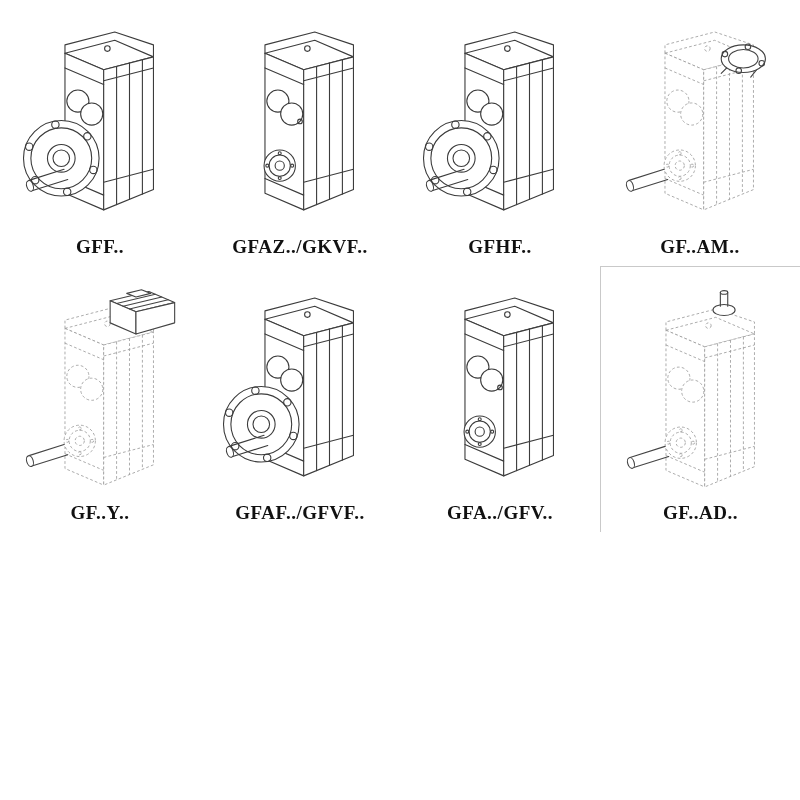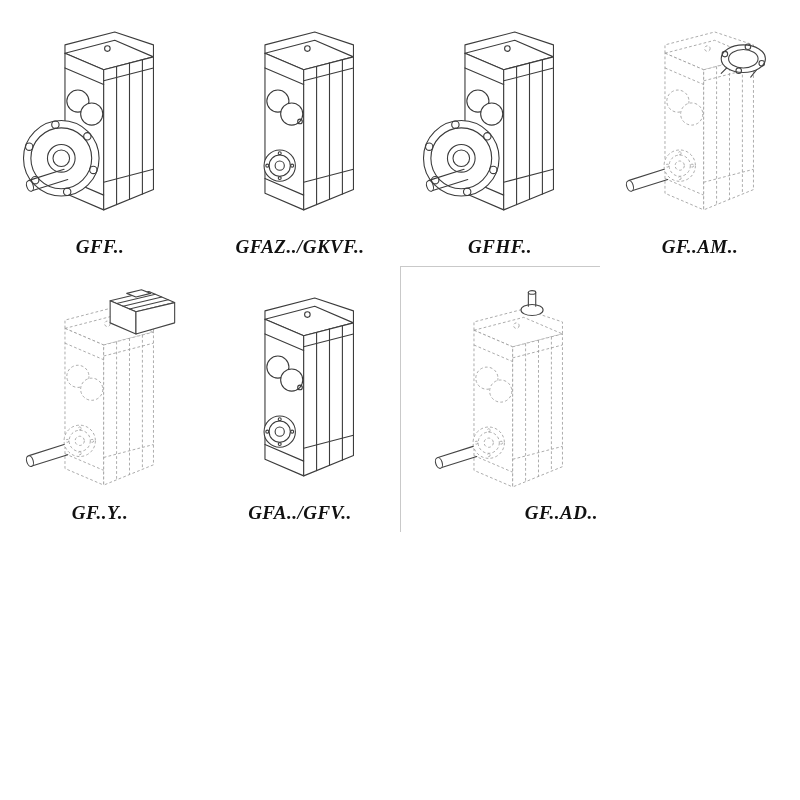--- a/index.html
+++ b/index.html
@@ -1,33 +1,33 @@
 <!DOCTYPE html>
 <html><head>
 <meta charset="utf-8">
 <style>
   html,body { margin:0; padding:0; background:#ffffff; }
   body {
     width:800px; height:800px; overflow:hidden;
     font-family:"Liberation Serif", serif;
   }
-  .page { width:800px; height:800px; background:#fff;font-style:italic; }
+  .page { width:800px; height:800px; background:#fff; }
   .grid {
     display:grid;
     grid-template-columns:repeat(4, 200px);
     grid-template-rows:repeat(3, 266px);
     width:800px; height:800px;
   }
   .cell {
     box-sizing:border-box;
     display:flex; flex-direction:column;
     align-items:center; justify-content:flex-end;
     padding:4px 2px 8px 2px;
   }
-  .cell--bordered { border-top:1px solid #c9c9c9; border-left:1px solid #c9c9c9;align-items:flex-end; }
+  .cell--bordered { border-top:1px solid #c9c9c9; border-left:1px solid #c9c9c9; }
   .fig { width:178px; height:212px; overflow:visible; display:block; }
   .fig-label {
     margin-top:4px;
     font-weight:bold;
     font-size:19px;
     letter-spacing:0.5px;
     color:#111;
     white-space:nowrap;
     text-align:center;
   }
@@ -233,20 +233,26 @@
       <div class="fig-label">GF..AM..</div>
     </div>
 
     <div class="cell">
       <svg class="fig" viewBox="0 0 190 230">
           <use href="#sym-y"></use>
         </svg>
       <div class="fig-label">GF..Y..</div>
     </div>
 
+    <div class="cell">
+      <svg class="fig" viewBox="0 0 190 230">
+          <use href="#sym-flange"></use>
+        </svg>
+      <div class="fig-label">GFAF../GFVF..</div>
+    </div>
 
     <div class="cell">
       <svg class="fig" viewBox="0 0 190 230">
           <use href="#sym-hollow"></use>
         </svg>
       <div class="fig-label">GFA../GFV..</div>
     </div>
 
 
     <div class="cell cell--bordered">

